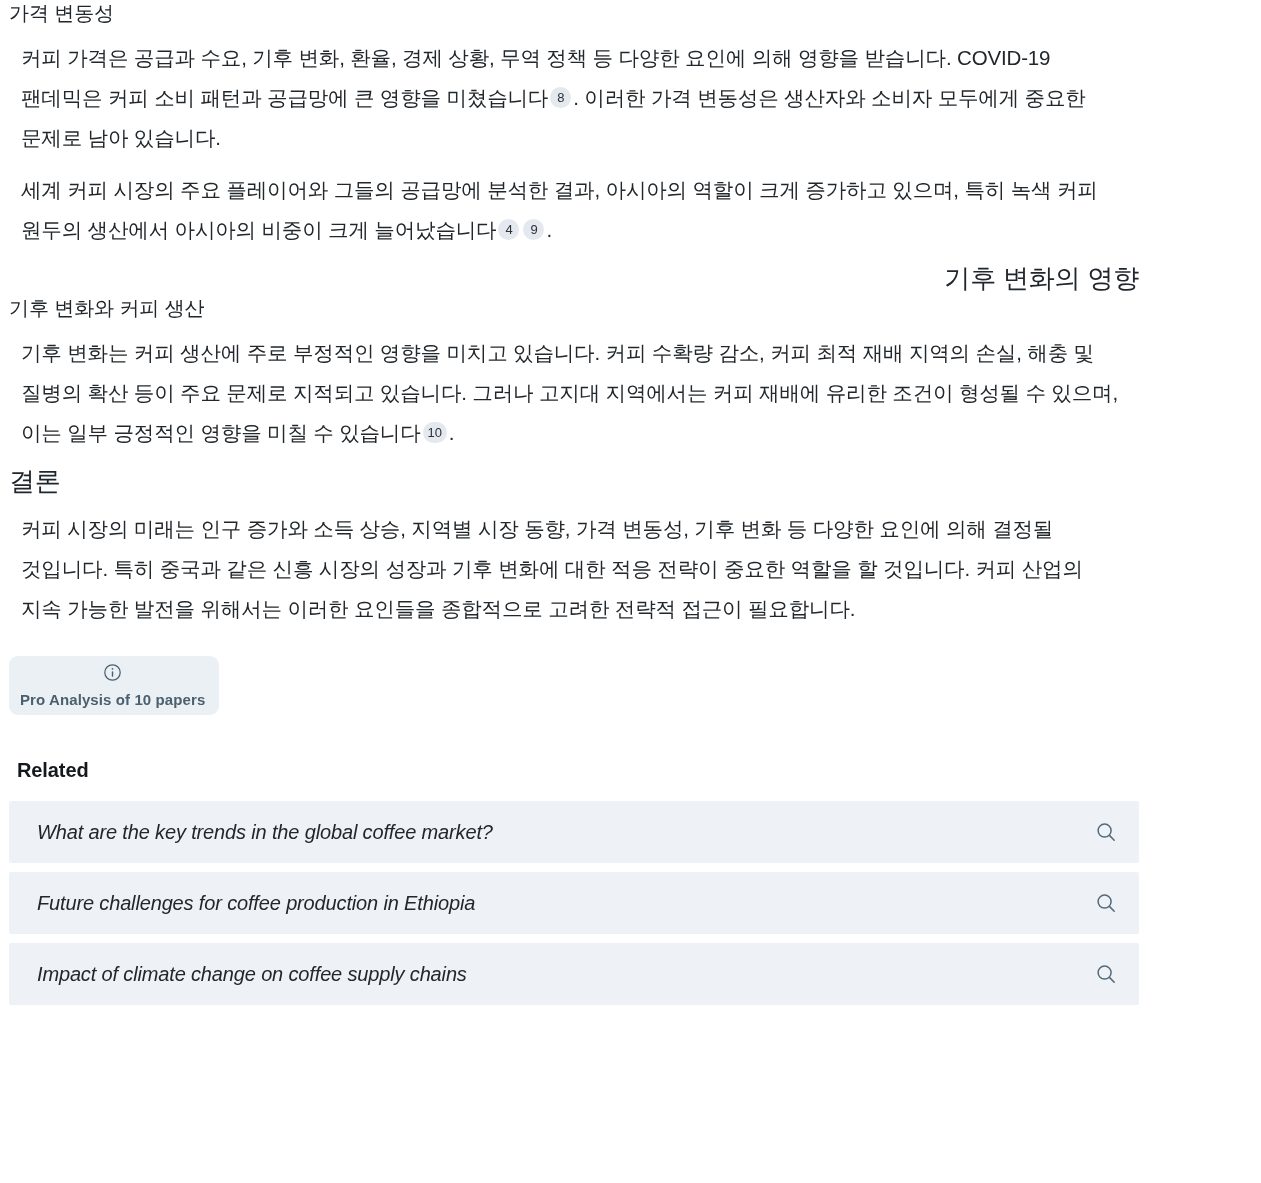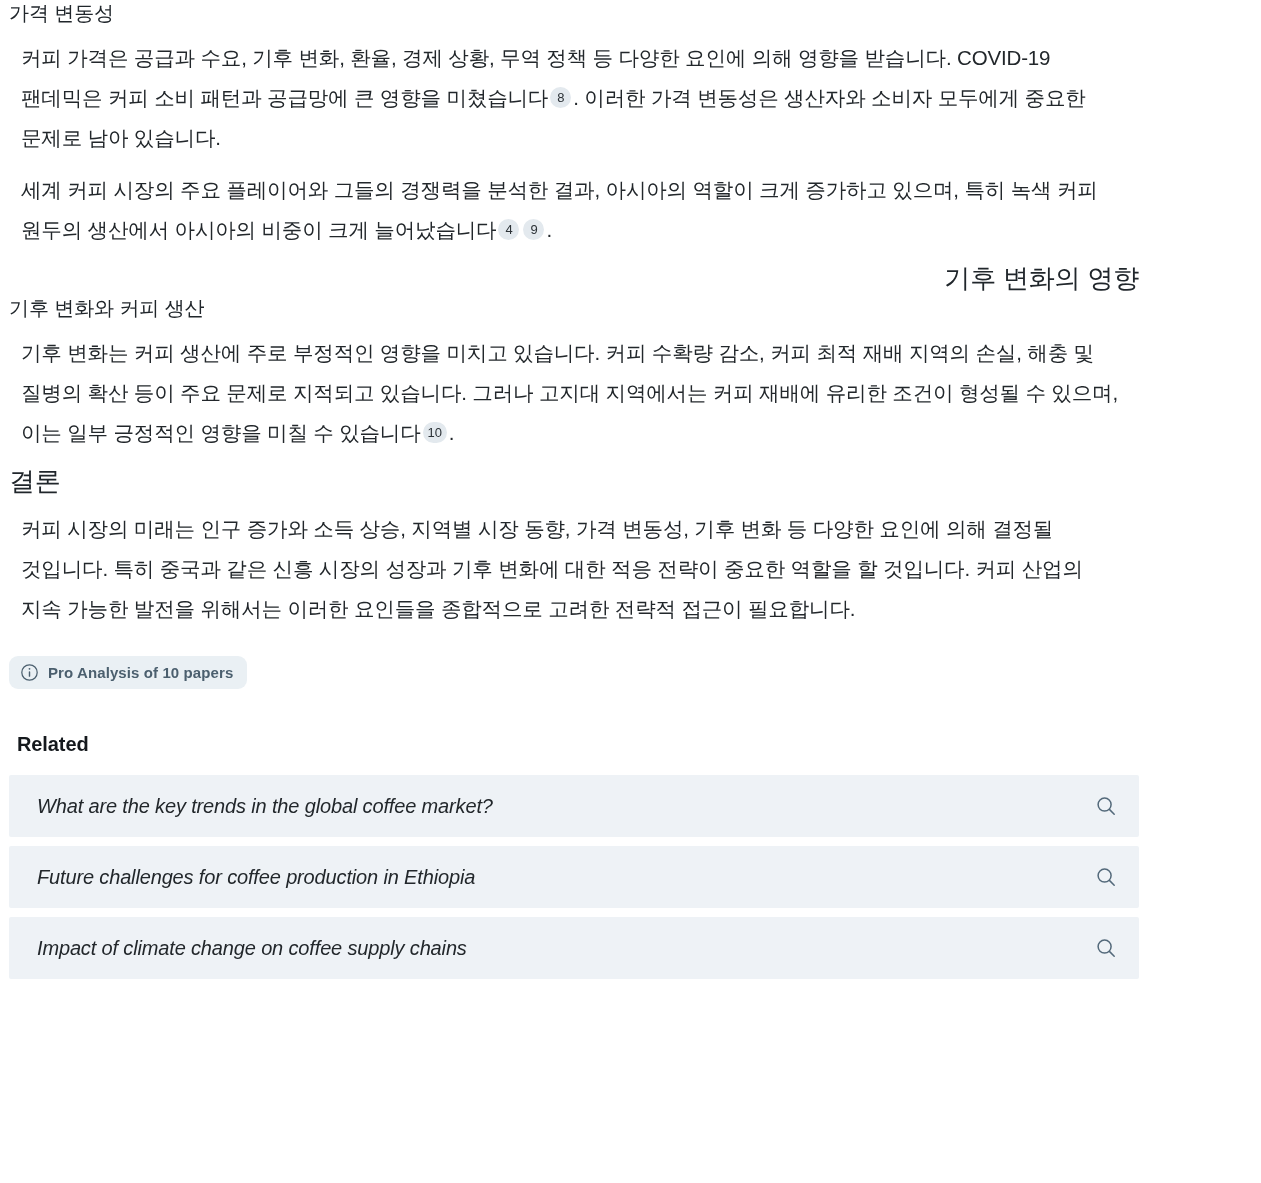--- a/index.html
+++ b/index.html
@@ -84,20 +84,21 @@
   
   .pro-wrap { margin-top: 27px; }
   .pro-pill {
     display: inline-flex;
     align-items: center;
     gap: 9px;
     background: #eaf0f4;
     border-radius: 9px;
     padding: 7px 14px 7px 11px;
     cursor: pointer;
+    flex-direction: column;
   }
   .pro-pill .label {
     font-size: 15px;
     font-weight: 700;
     color: #4b5f6e;
     letter-spacing: 0.1px;
     white-space: nowrap;
   }
   .info-icon { display: block; width: 19px; height: 19px; }
 
@@ -139,21 +140,21 @@
 
   <section>
     <h3 class="sec-h3 blk-price-h">가격 변동성</h3>
     <p class="body-text blk-price-p">
       <span>커피 가격은 공급과 수요, 기후 변화, 환율, 경제 상황, 무역 정책 등 다양한 요인에 의해 영향을 받습니다. COVID-19 팬데믹은 커피 소비 패턴과 공급망에 큰 영향을 미쳤습니다</span><span class="cite">8</span><span>. 이러한 가격 변동성은 생산자와 소비자 모두에게 중요한 문제로 남아 있습니다.</span>
     </p>
   </section>
 
   <section>
     <p class="body-text blk-comp-p">
-      <span>세계 커피 시장의 주요 플레이어와 그들의 경쟁력을 분석한 결과, 아시아의 역할이 크게 증가하고 있으며, 특히 녹색 커피 원두의 생산에서 아시아의 비중이 크게 늘어났습니다</span><span class="cite">4</span><span class="cite">9</span><span>.</span>
+      <span>세계 커피 시장의 주요 플레이어와 그들의 공급망에 분석한 결과, 아시아의 역할이 크게 증가하고 있으며, 특히 녹색 커피 원두의 생산에서 아시아의 비중이 크게 늘어났습니다</span><span class="cite">4</span><span class="cite">9</span><span>.</span>
     </p>
   </section>
 
   <section>
     <h2 class="sec-h2 blk-climate-h2">기후 변화의 영향</h2>
     <h3 class="sec-h3 blk-climate-h3">기후 변화와 커피 생산</h3>
     <p class="body-text blk-climate-p">
       <span>기후 변화는 커피 생산에 주로 부정적인 영향을 미치고 있습니다. 커피 수확량 감소, 커피 최적 재배 지역의 손실, 해충 및 질병의 확산 등이 주요 문제로 지적되고 있습니다. 그러나 고지대 지역에서는 커피 재배에 유리한 조건이 형성될 수 있으며, 이는 일부 긍정적인 영향을 미칠 수 있습니다</span><span class="cite">10</span><span>.</span>
     </p>
   </section>

